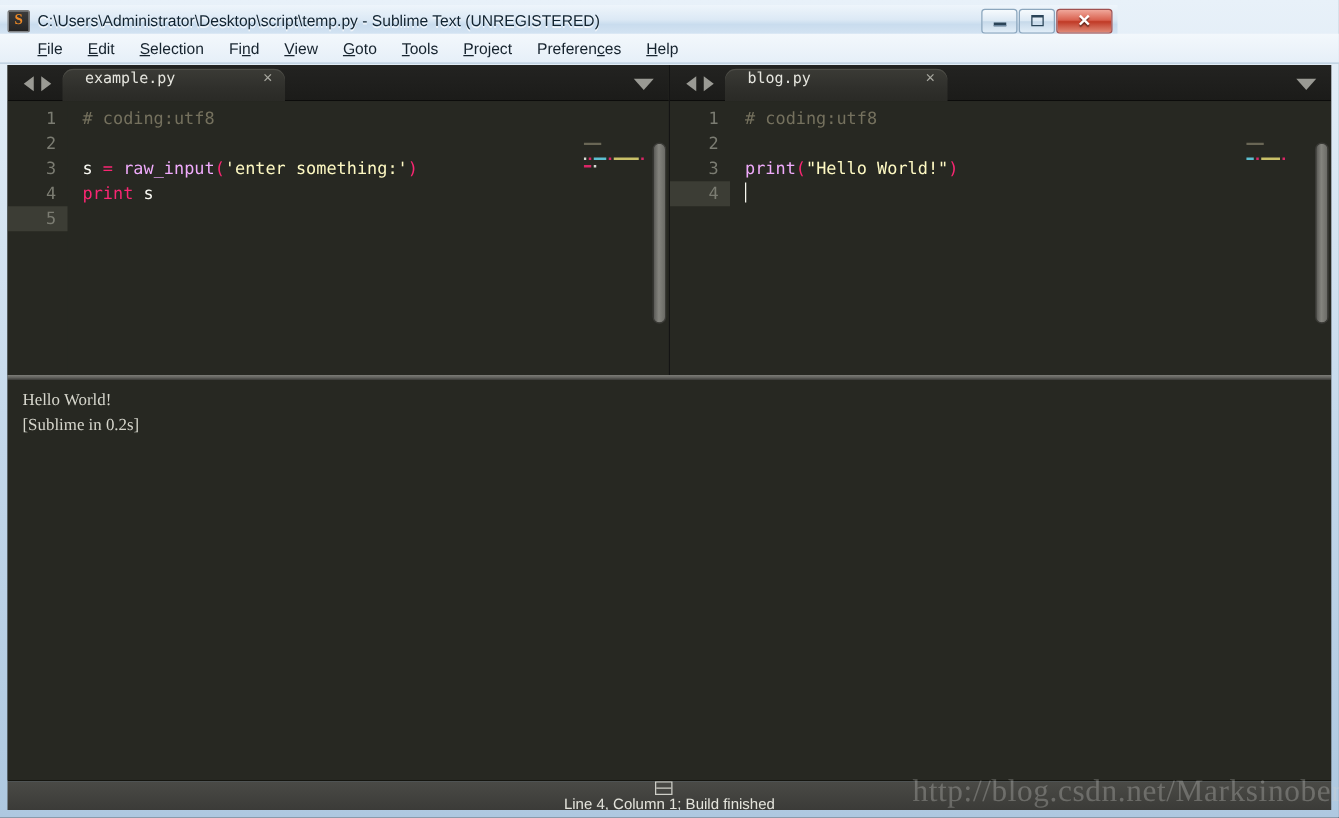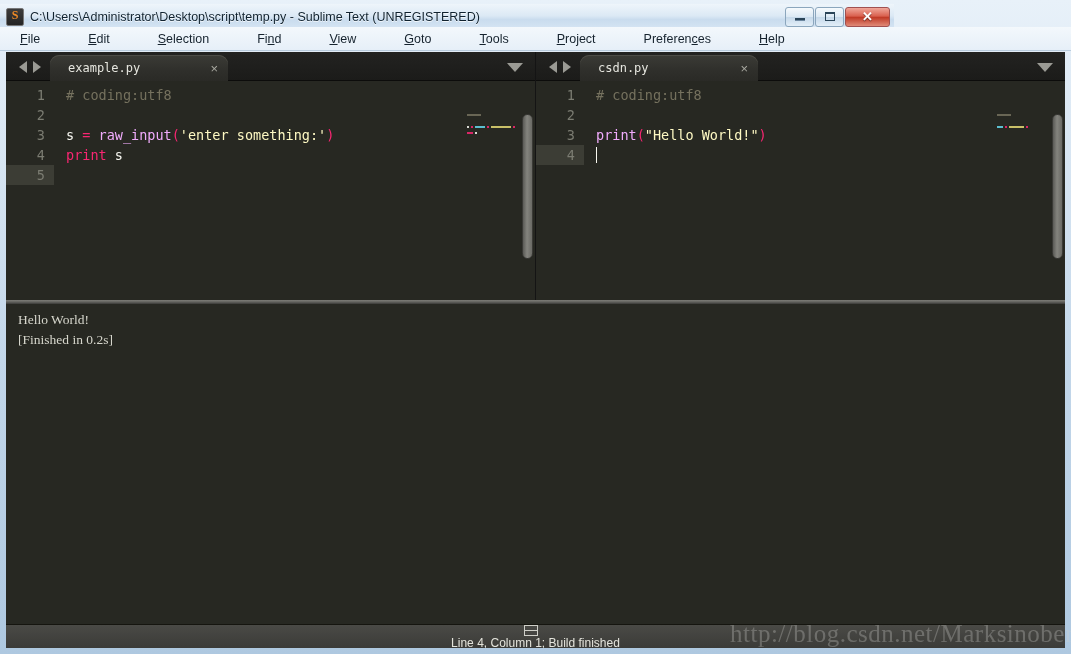--- a/index.html
+++ b/index.html
@@ -118,22 +118,21 @@
   #menubar {
     position: absolute;
     left: 0; top: 27px;
     width: 1071px;
     height: 24px;
     background: linear-gradient(180deg, #f3f8fc 0%, #e6eff8 100%);
     border-bottom: 1px solid #b9ccdd;
     display: flex;
     align-items: center;
     box-sizing: border-box;
-    padding-left: 10px;
-    gap: 28px;
+    padding-left: 20px;
   }
   .menu-item {
     font-size: 12.5px;
     color: #16232e;
     padding: 2px 10px 2px 10px;
     white-space: nowrap;
     cursor: default;
   }
   .menu-item u { text-decoration: underline; }
 
@@ -187,21 +186,20 @@
     border-top: 6px solid transparent;
     border-bottom: 6px solid transparent;
   }
   .tab-arrow.left  { border-right: 8px solid #9a9a94; }
   .tab-arrow.right { border-left: 8px solid #9a9a94; }
   .tab {
     position: relative;
     height: 26px;
     min-width: 150px;
     display: flex;
-    align-items: center;
     padding: 0 10px 0 18px;
     background: linear-gradient(180deg, #3b3b36 0%, #2f2f2b 60%, #2a2a26 100%);
     border-top-left-radius: 9px;
     border-top-right-radius: 9px;
     box-shadow: inset 0 1px 0 #4d4d47;
     flex: 0 0 auto;
   }
   .tab-label {
     font-family: "DejaVu Sans Mono", monospace;
     font-size: 12px;
@@ -478,21 +476,21 @@
         </div>
       </div>
 
       <div class="pane" id="pane-right">
         <div class="tabbar">
           <div class="tab-nav">
             <span class="tab-arrow left"></span>
             <span class="tab-arrow right"></span>
           </div>
           <div class="tab">
-            <span class="tab-label">csdn.py</span>
+            <span class="tab-label">blog.py</span>
             <span class="tab-close">×</span>
           </div>
           <div class="tab-spacer"></div>
           <div class="tab-menu"></div>
         </div>
         <div class="code-area">
           <div class="gutter" id="gutter-right">
               <div class="ln">1</div>
               <div class="ln">2</div>
               <div class="ln">3</div>
@@ -515,21 +513,21 @@
           <div class="vscroll">
             <div class="thumb"></div>
           </div>
         </div>
       </div>
 
     </div>
 
     <div id="divider"></div>
 
-    <div id="console"><div class="cline">Hello World!</div><div class="cline">[Finished in 0.2s]</div></div>
+    <div id="console"><div class="cline">Hello World!</div><div class="cline">[Sublime in 0.2s]</div></div>
   </div>
 
   <div id="statusbar">
     <div id="panel-toggle-icon"></div>
     <div class="status-text">Line 4, Column 1; Build finished</div>
     <div id="status-spacer"></div>
     <div class="status-text" id="status-tabsize">Tab Size: 6</div>
     <div class="status-text" id="status-syntax">Build</div>
   </div>
 

